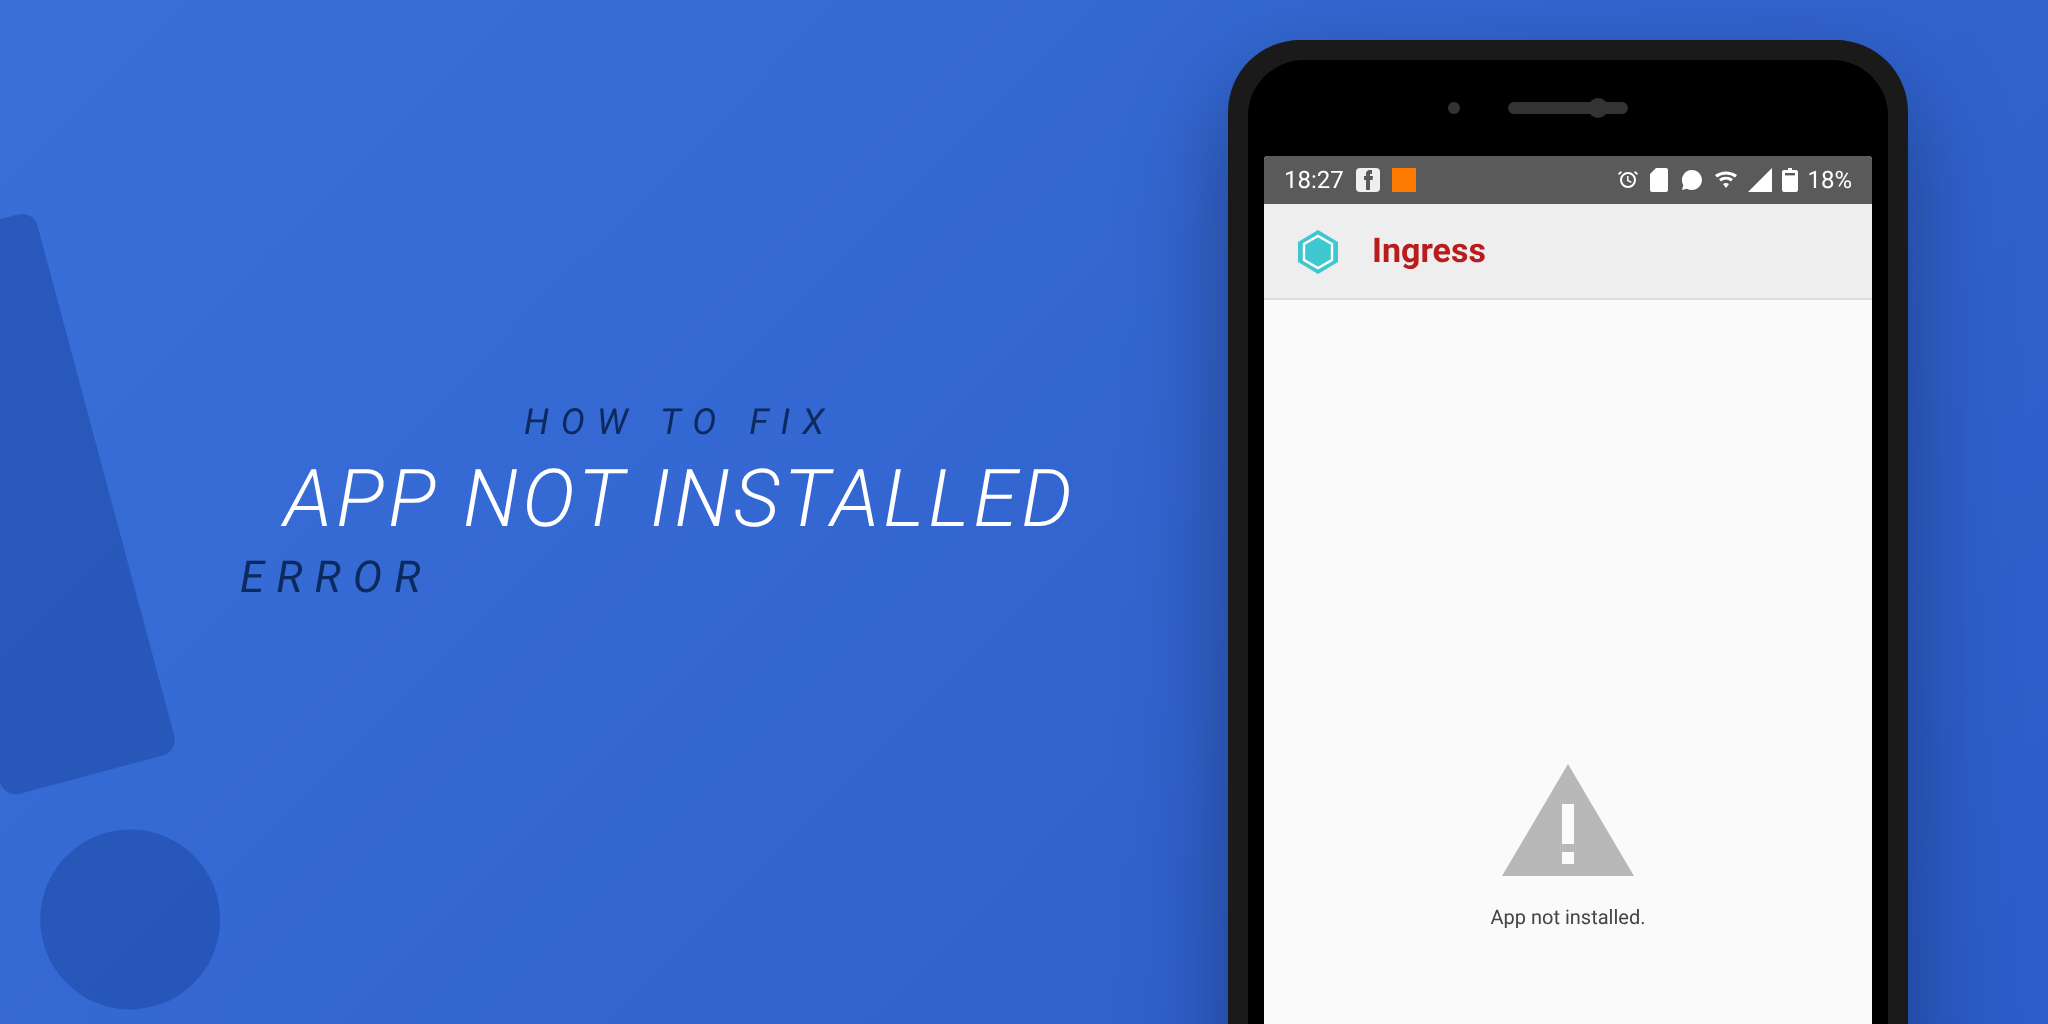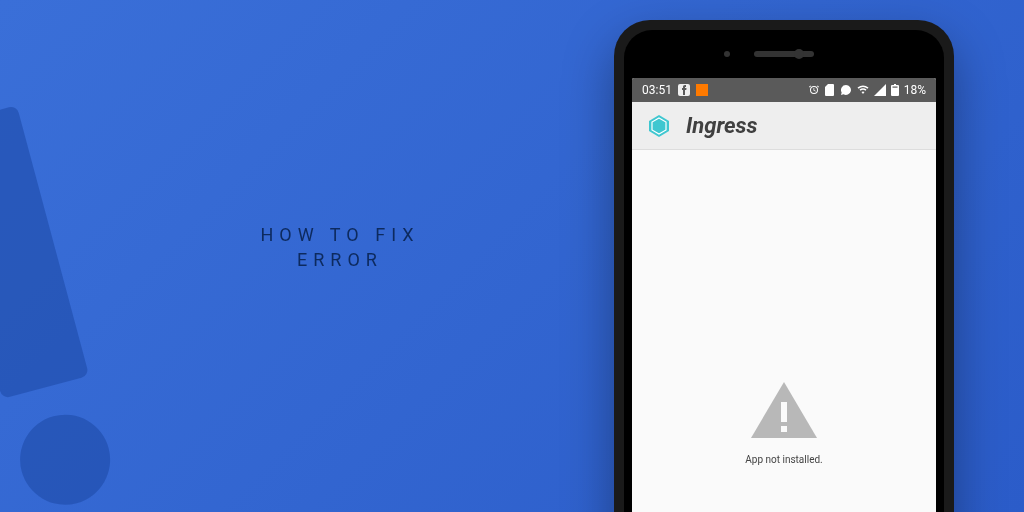--- a/index.html
+++ b/index.html
@@ -33,44 +33,45 @@
   background: #1e4ba8;
   border-radius: 50%;
   margin-top: 30px;
   opacity: 0.6;
 }
 
 
 .headline {
   position: absolute;
   left: 120px;
-  top: 224px;
+  top: 201px;
   text-align: center;
   width: 440px;
   color: #fff;
+  font-style: italic;
 }
 .headline .line1 {
   font-size: 18px;
   letter-spacing: 6px;
   color: #0d2a5e;
   font-weight: 400;
 }
 .headline .line2 {
   font-size: 40px;
   letter-spacing: 2px;
   font-weight: 300;
   color: #fff;
   margin-top: 4px;
 }
 .headline .line3 {
-  font-size: 18px;
+  font-size: 22px;
   letter-spacing: 6px;
   color: #0d2a5e;
   font-weight: 400;
-  text-align: center;
+  text-align: left;
   margin-top: 4px;
 }
 
 
 .phone {
   position: absolute;
   right: 70px;
   top: 20px;
   width: 340px;
   height: 640px;
@@ -170,24 +171,23 @@
   align-items: center;
   padding: 0 14px;
   gap: 14px;
   border-bottom: 1px solid #ddd;
 }
 .app-icon {
   width: 26px;
   height: 26px;
 }
 .app-title {
-  font-size: 22px;
+  font-size: 17px;
   font-weight: 700;
-  color: #404040;
-  font-style: italic;
+  color: #b91c1c;
 }
 
 
 .content {
   position: absolute;
   top: 72px;
   left: 0;
   right: 0;
   bottom: 0;
   background: #fafafa;
@@ -209,36 +209,37 @@
 </head>
 <body>
 
 <div class="exclaim">
   <div class="exclaim-bar"></div>
   <div class="exclaim-dot"></div>
 </div>
 
 <div class="headline">
   <div class="line1">HOW TO FIX</div>
+  <div class="line2">APP NOT INSTALLED</div>
   <div class="line3">ERROR</div>
 </div>
 
 <div class="phone">
   <div class="phone-inner">
     <div class="phone-top">
       <div class="phone-sensor"></div>
       <div class="phone-speaker"></div>
       <div class="phone-cam"></div>
     </div>
 
     <div class="screen">
 
       <div class="statusbar">
         <div class="statusbar-left">
-          <span>03:51</span>
+          <span>18:27</span>
           <span class="status-icon">
             <svg width="12" height="12" viewBox="0 0 12 12">
                 <rect width="12" height="12" fill="#fff" opacity="0.9" rx="2"></rect>
                 <path d="M7 3H8V1H6.8C5.8 1 5 1.8 5 2.8V4H4v2h1v5h2V6h1.3L8.5 4H7V3z" fill="#5a5a5a"></path>
               </svg>
           </span>
           <span class="orange-box"></span>
         </div>
         <div class="statusbar-right">
           <span class="status-icon">

